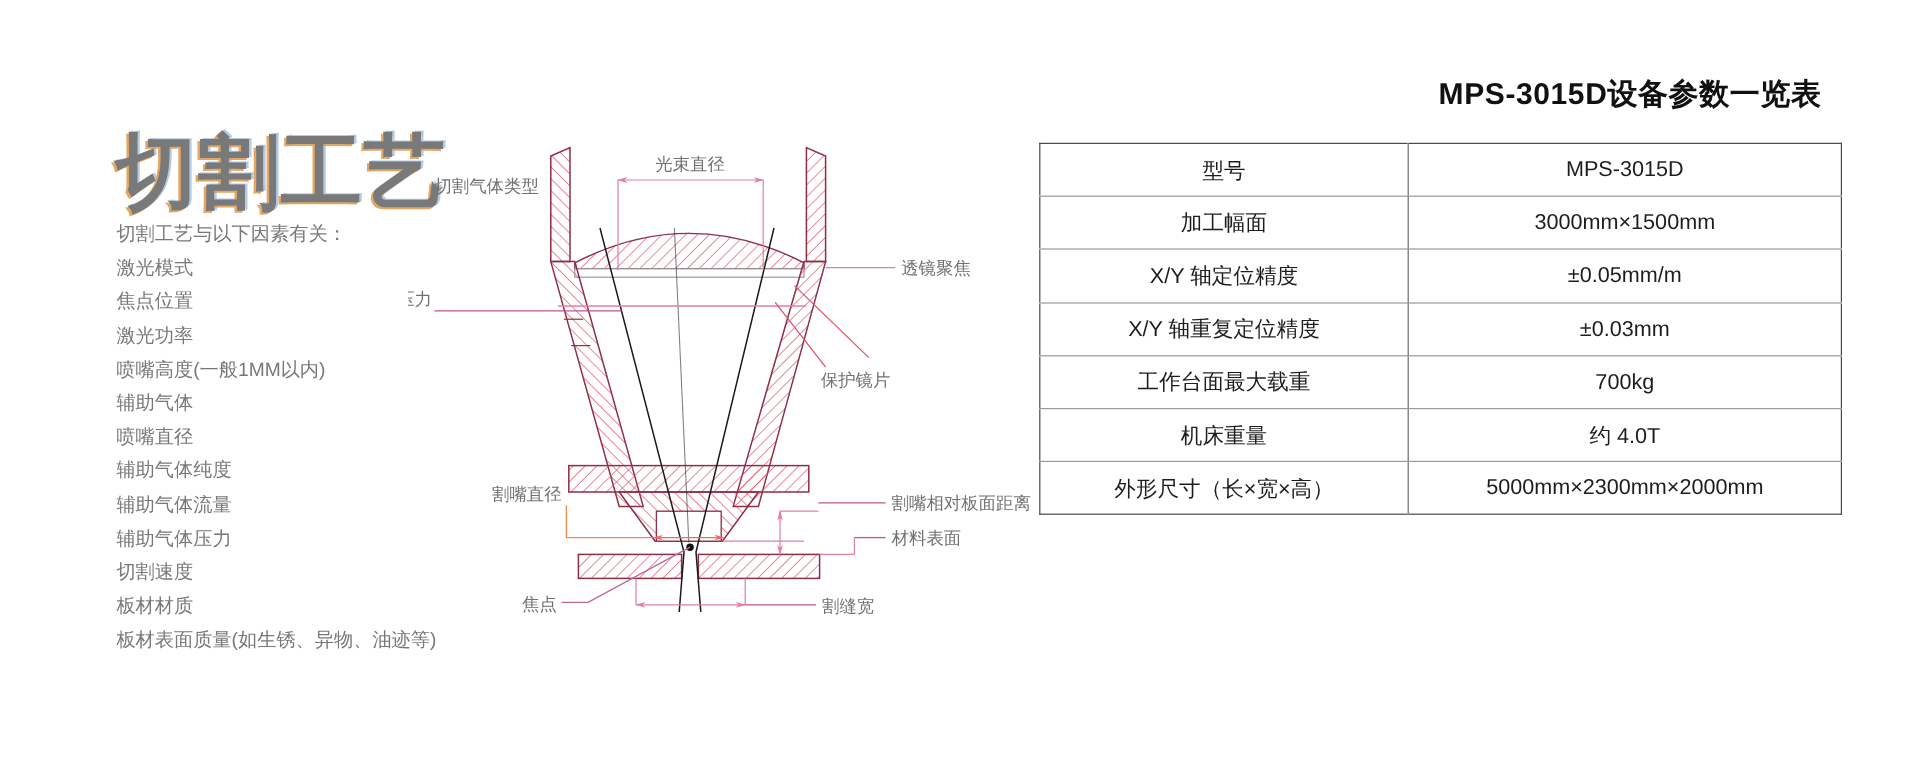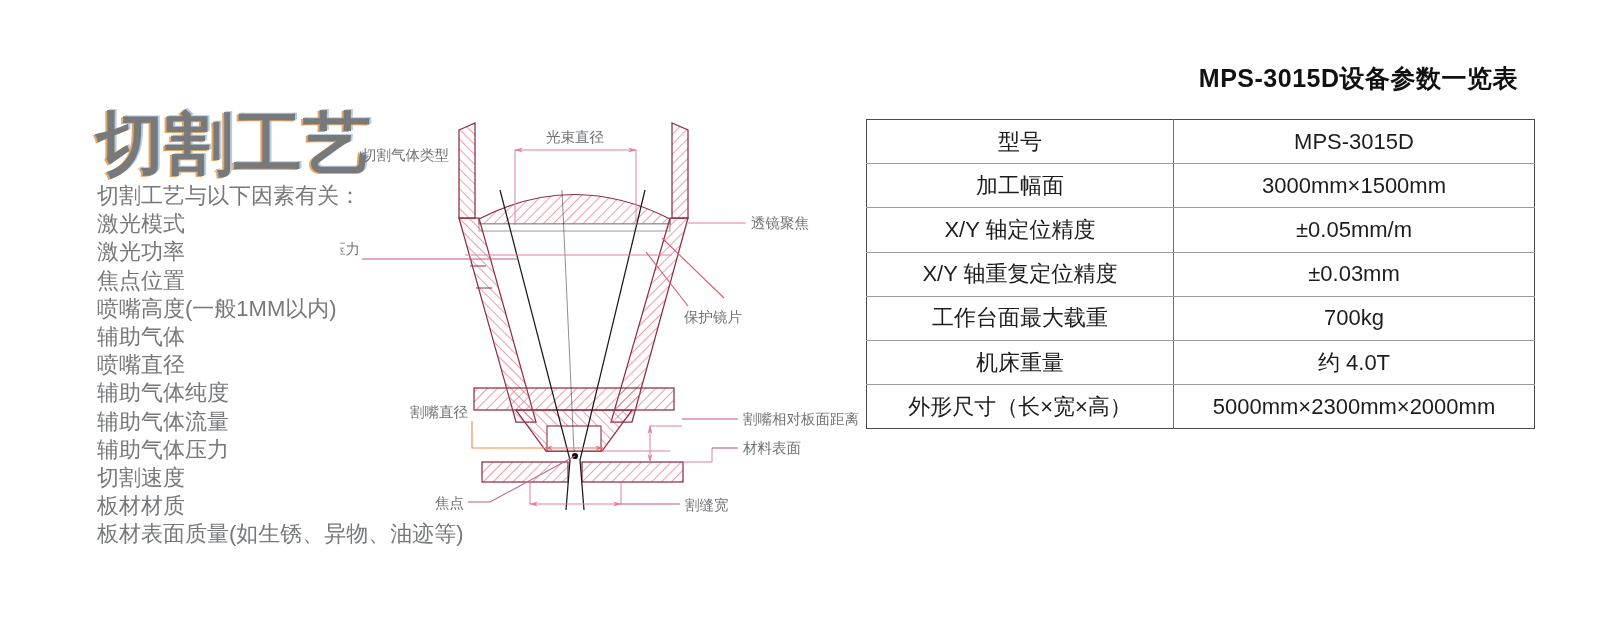--- a/index.html
+++ b/index.html
@@ -35,21 +35,21 @@
                   2px -1px 0 rgba(120,160,205,0.55);
     white-space: nowrap;
   }
   #factor-list {
     position: absolute;
     left: 97px;
     top: 182px;
     width: 300px;
   }
   #factor-list .factor-line {
-    font-size: 22px;
+    font-size: 16px;
     line-height: 28.2px;
     color: #76787a;
     white-space: nowrap;
   }
 
   
   #diagram-panel {
     position: absolute;
     left: 340px;
     top: 70px;
@@ -84,21 +84,21 @@
     width: 644px;
     border: 1.6px solid #4a4a4a;
     table-layout: fixed;
   }
   #spec-table td {
     border-top: 1.4px solid #9a9a9a;
     border-bottom: 1.4px solid #9a9a9a;
     text-align: center;
     vertical-align: middle;
     height: 43.2px;
-    font-size: 22px;
+    font-size: 18px;
     color: #1d1d1d;
     padding: 0 6px;
     white-space: nowrap;
   }
   #spec-table td.cell-name {
     width: 294px;
     border-right: 1.5px solid #6d6d6d;
   }
   #spec-table td.cell-value {
     width: 348px;
@@ -107,22 +107,22 @@
   #spec-table tr:last-child td  { border-bottom: none; }
 </style>
 </head>
 <body>
 
 <div id="left-column">
   <div id="page-title">切割工艺</div>
   <div id="factor-list">
     <div class="factor-line">切割工艺与以下因素有关：</div>
     <div class="factor-line">激光模式</div>
+    <div class="factor-line">焦点位置</div>
     <div class="factor-line">激光功率</div>
-    <div class="factor-line">焦点位置</div>
     <div class="factor-line">喷嘴高度(一般1MM以内)</div>
     <div class="factor-line">辅助气体</div>
     <div class="factor-line">喷嘴直径</div>
     <div class="factor-line">辅助气体纯度</div>
     <div class="factor-line">辅助气体流量</div>
     <div class="factor-line">辅助气体压力</div>
     <div class="factor-line">切割速度</div>
     <div class="factor-line">板材材质</div>
     <div class="factor-line">板材表面质量(如生锈、异物、油迹等)</div>
   </div>

